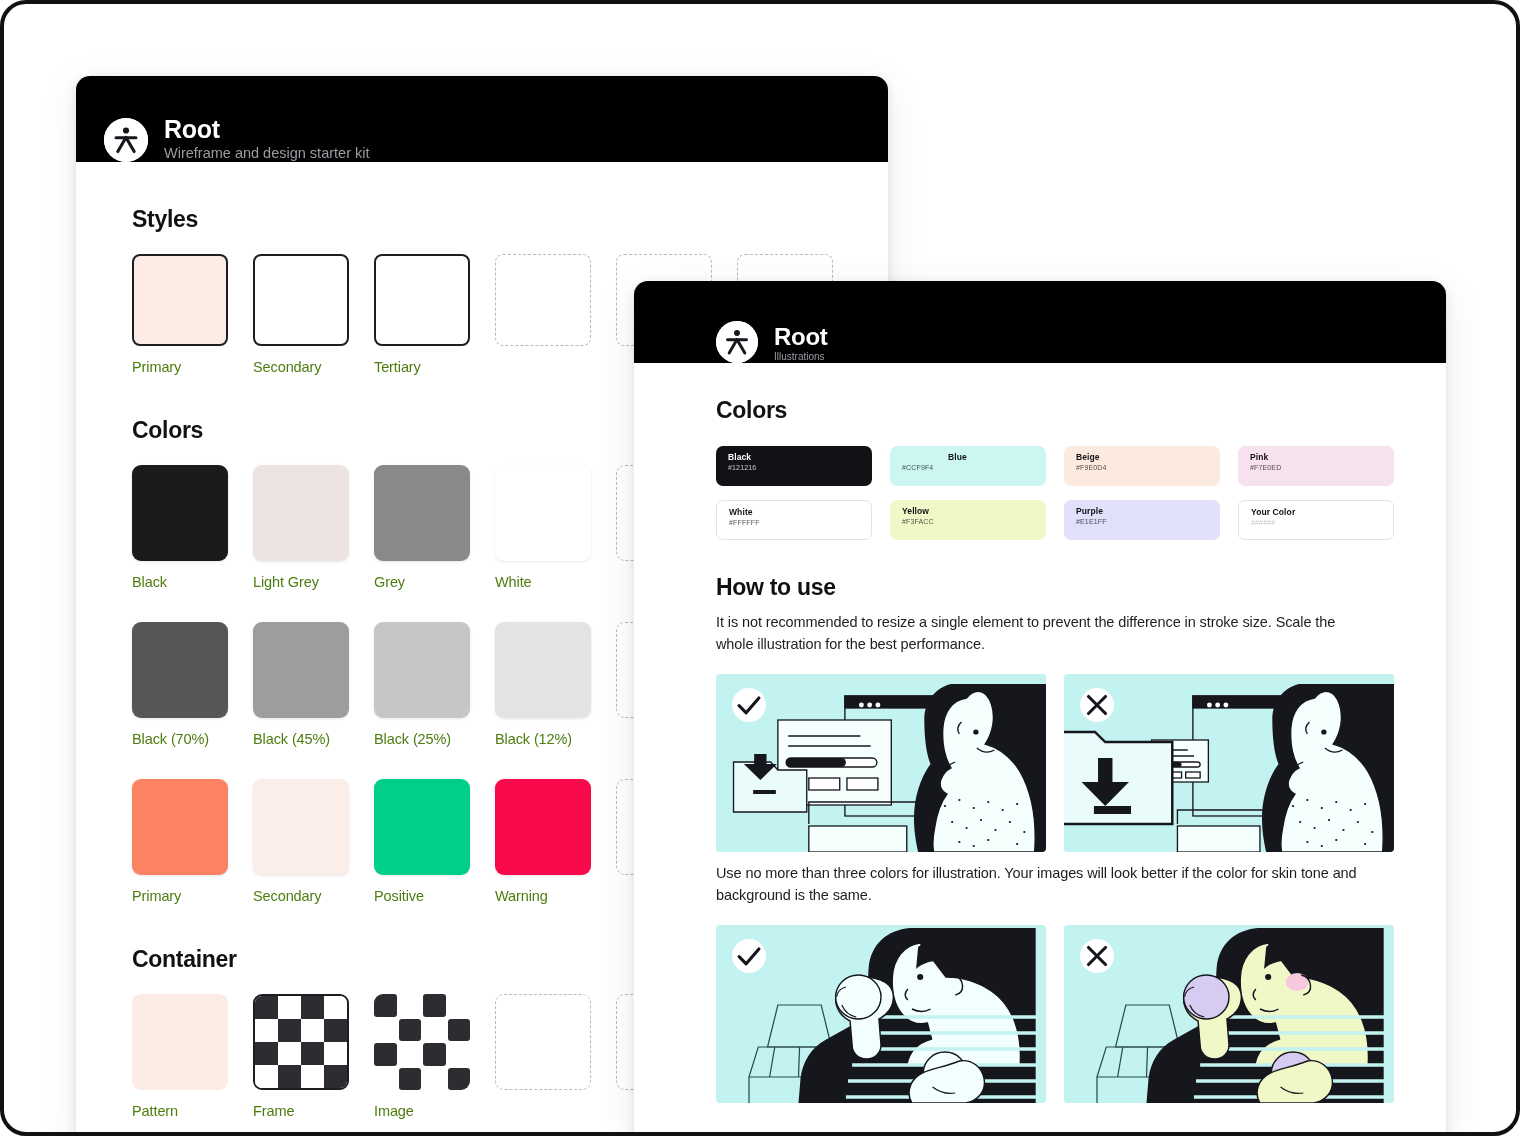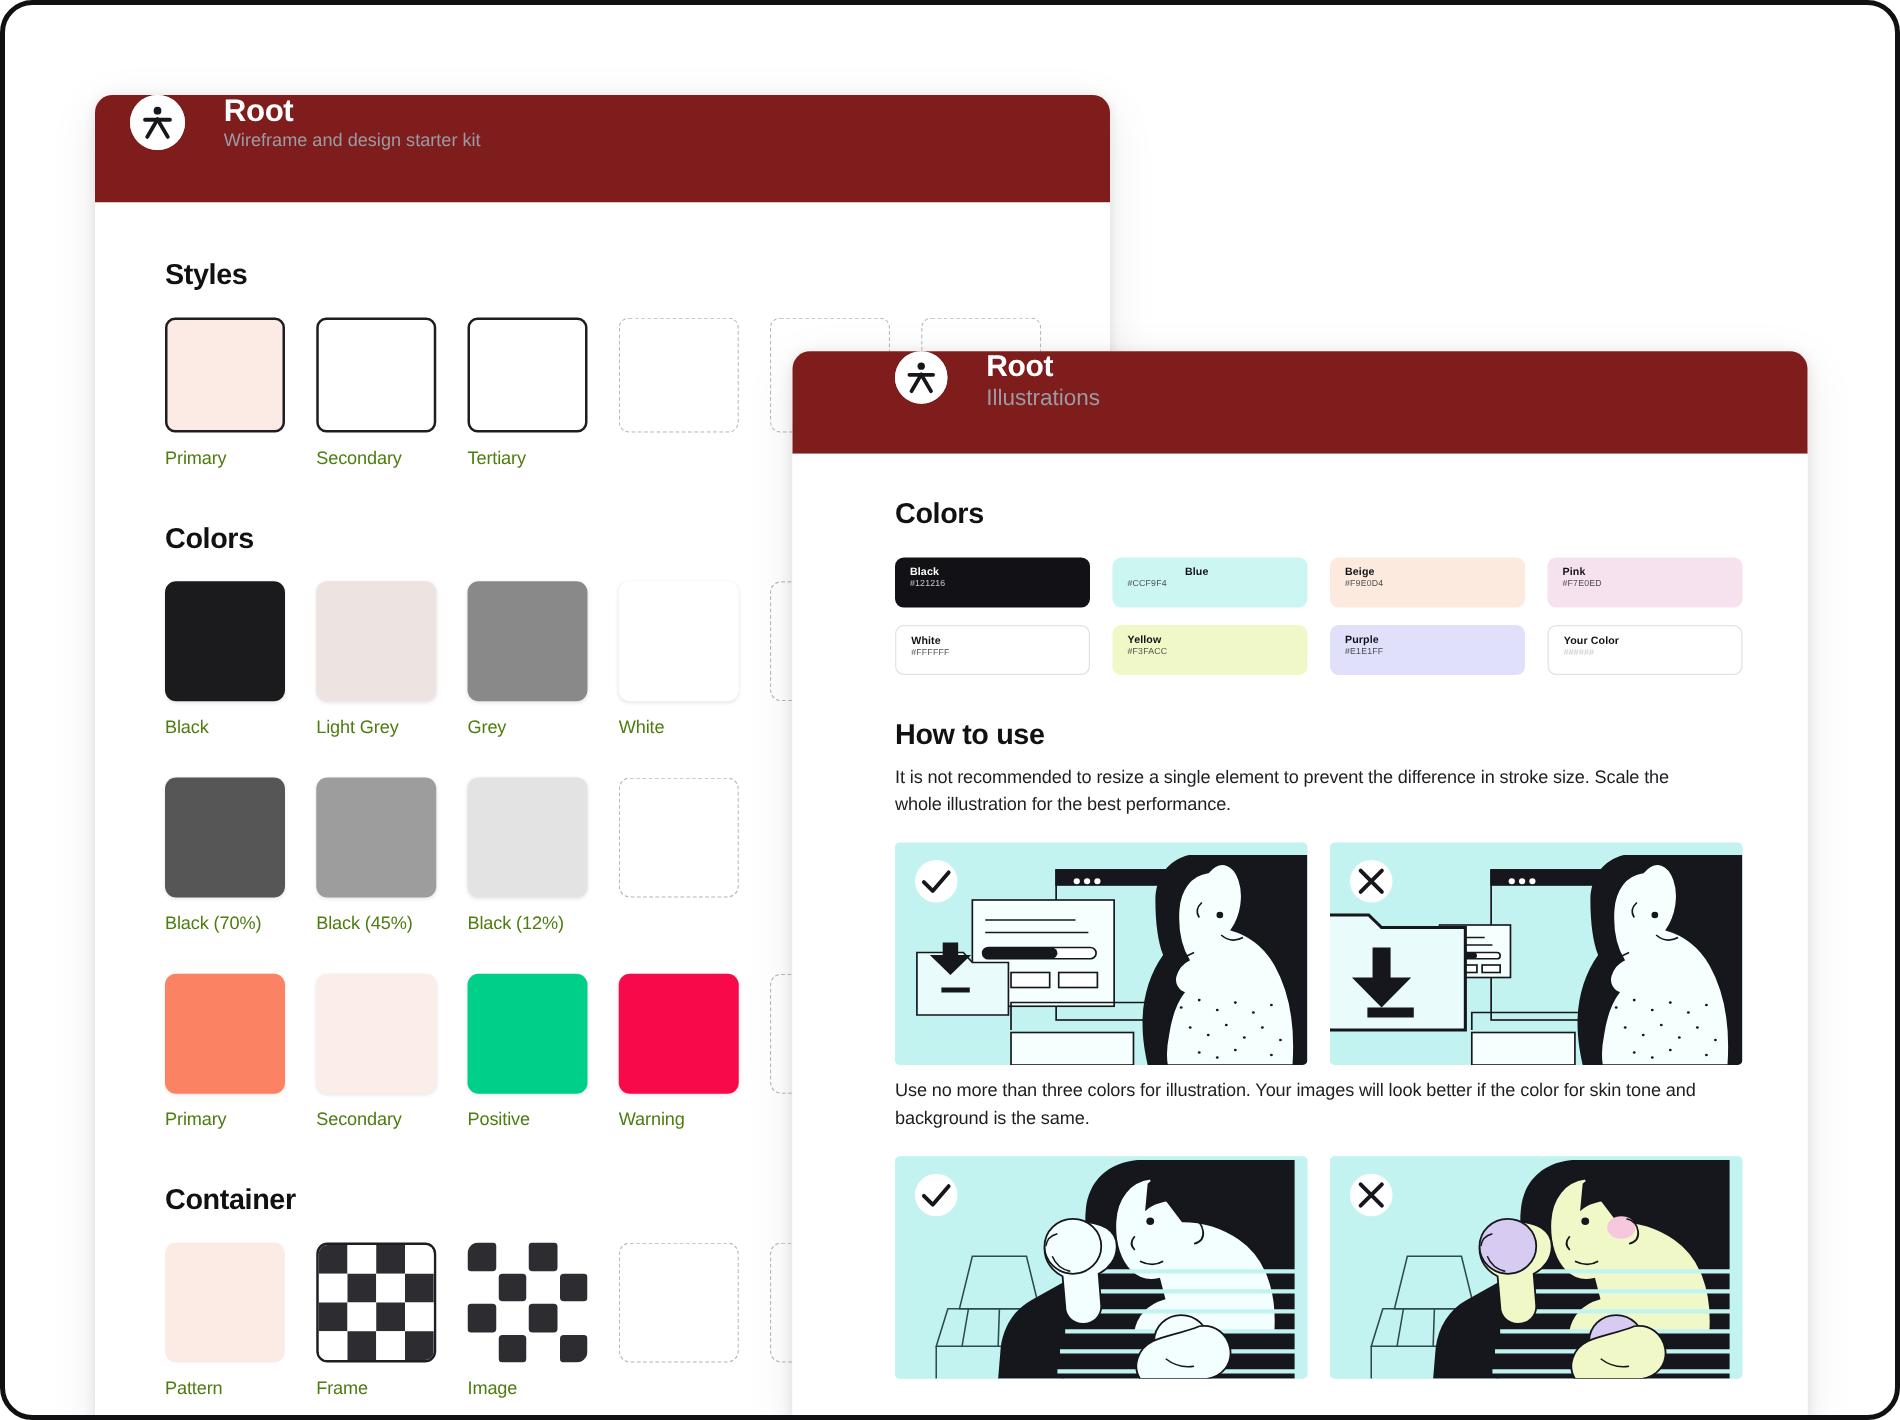--- a/index.html
+++ b/index.html
@@ -19,24 +19,24 @@
   }
 
   
   .card {
     position: absolute;
     background: #ffffff;
     border-radius: 14px 14px 0 0;
     box-shadow: 0 2px 10px rgba(0,0,0,.10), 0 10px 40px rgba(0,0,0,.08);
   }
   .card-header {
-    background: #7f1d1d;
+    background: #000000;
     border-radius: 14px 14px 0 0;
-    display: flex; align-items: flex-start;
-    gap: 31px;
+    display: flex; align-items: flex-end;
+    gap: 16px;
   }
   .logo-circle {
     background: #ffffff; border-radius: 50%;
     display: flex; align-items: center; justify-content: center;
     flex: none;
   }
   .card-title { color: #ffffff; font-weight: bold; line-height: 1.05; letter-spacing: -0.3px; }
   .card-sub   { color: #9b9ba3; line-height: 1.25; }
   .card-body  { background: #ffffff; }
 
@@ -75,21 +75,21 @@
   .checker i.off { background: #ffffff; }
   .checker.loose i.off { background: transparent; }
   .checker.loose i.on { background: #2c2c31; border-radius: 3px; }
   .checker.loose { gap: 2px; }
 
   
   #card-right { left: 630px; top: 277px; width: 812px; height: 859px; }
   #card-right .card-header { height: 82px; padding: 0 0 0 82px; }
   #card-right .logo-circle { width: 42px; height: 42px; }
   #card-right .card-title { font-size: 24px; }
-  #card-right .card-sub { font-size: 18px; margin-top: 1px; }
+  #card-right .card-sub { font-size: 10px; margin-top: 1px; }
   #card-right .card-body { padding: 34px 52px 0 82px; height: 777px; }
 
   .color-grid {
     display: grid; grid-template-columns: repeat(4, 1fr);
     gap: 14px 18px; margin-top: 22px;
   }
   .color-chip {
     height: 40px; border-radius: 7px;
     padding: 7px 10px 0 12px;
   }
@@ -191,20 +191,24 @@
       </div>
 
       <div class="swatch-row" style="margin-top:32px;">
         <div class="swatch-cell">
           <div class="swatch-box soft" style="background:#565656;"></div>
           <div class="swatch-label">Black (70%)</div>
         </div>
         <div class="swatch-cell">
           <div class="swatch-box soft" style="background:#9d9d9d;"></div>
           <div class="swatch-label">Black (45%)</div>
+        </div>
+        <div class="swatch-cell">
+          <div class="swatch-box soft" style="background:#c6c6c6;"></div>
+          <div class="swatch-label">Black (25%)</div>
         </div>
         <div class="swatch-cell">
           <div class="swatch-box soft" style="background:#e3e3e3;"></div>
           <div class="swatch-label">Black (12%)</div>
         </div>
         <div class="swatch-cell">
           <div class="swatch-box dashed"></div>
         </div>
       </div>
 

